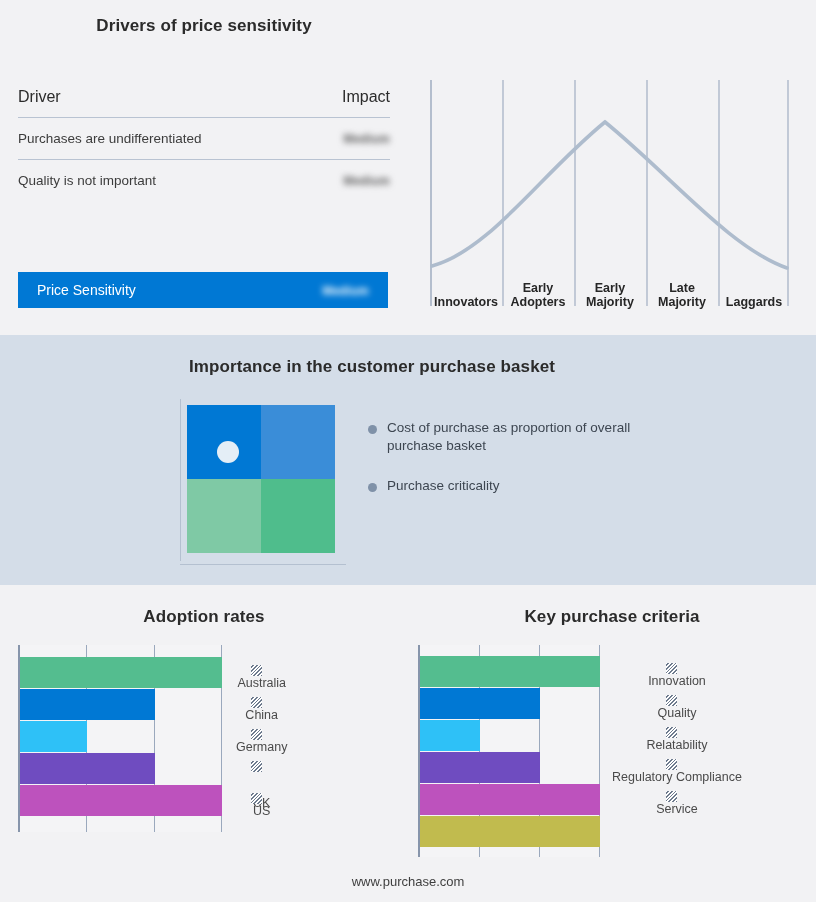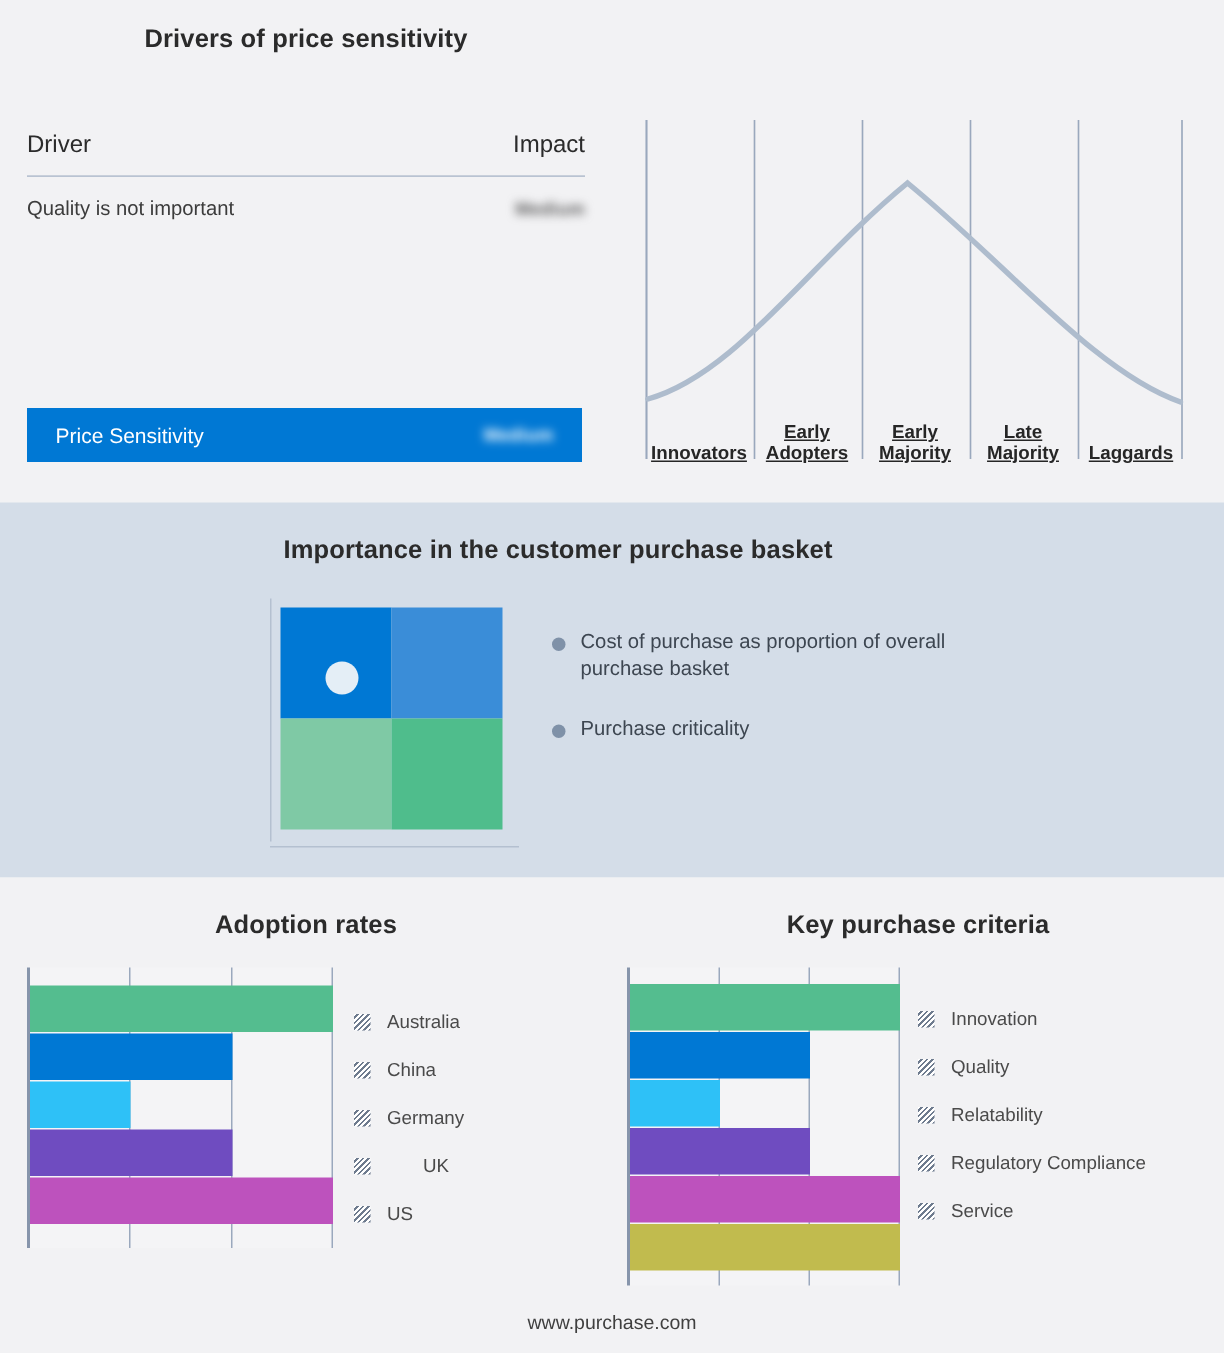--- a/index.html
+++ b/index.html
@@ -127,21 +127,20 @@
   }
   .lc-label {
     flex: 1 1 0;
     font-size: 12.5px;
     font-weight: bold;
     color: #262626;
     text-align: center;
     line-height: 14px;
     align-self: flex-end;
     padding-bottom: 1px;
-    text-decoration: underline;
   }
 
   
   #panel-basket { left: 0; top: 335px; width: 816px; height: 250px; }
   #panel-basket .panel-title { width: 744px; left: 0; top: 22px; position: absolute; }
 
   .quad-wrap {
     position: absolute;
     left: 180px; top: 64px;
     width: 170px; height: 166px;
@@ -234,20 +233,21 @@
     position: absolute;
     left: 2px;
   }
 
   .bar-legend {
     position: absolute;
   }
   .leg-item {
     display: flex;
     align-items: center;
+    flex-direction: column;
   }
   .leg-swatch {
     width: 11px; height: 11px;
     flex: 0 0 auto;
     margin-right: 11px;
     background-color: #eef0f3;
     background-image: repeating-linear-gradient(
       -45deg,
       #6e7b8e 0px, #6e7b8e 1.2px,
       #ffffff 1.2px, #ffffff 2.6px
@@ -280,20 +280,24 @@
   <div class="panel-title">Drivers of price sensitivity</div>
 
   <table class="drivers-table">
     <thead>
       <tr>
         <th>Driver</th>
         <th class="impact-col">Impact</th>
       </tr>
     </thead>
     <tbody id="drivers-body">
+        <tr>
+          <td>Purchases are undifferentiated</td>
+          <td class="impact-col"><span class="blurred">Medium</span></td>
+        </tr>
         <tr class="last-row">
           <td>Quality is not important</td>
           <td class="impact-col"><span class="blurred">Medium</span></td>
         </tr>
       </tbody>
   </table>
 
   <div class="summary-row">
     <span class="summary-label">Price Sensitivity</span>
     <span class="summary-value"><span class="blurred">Medium</span></span>

